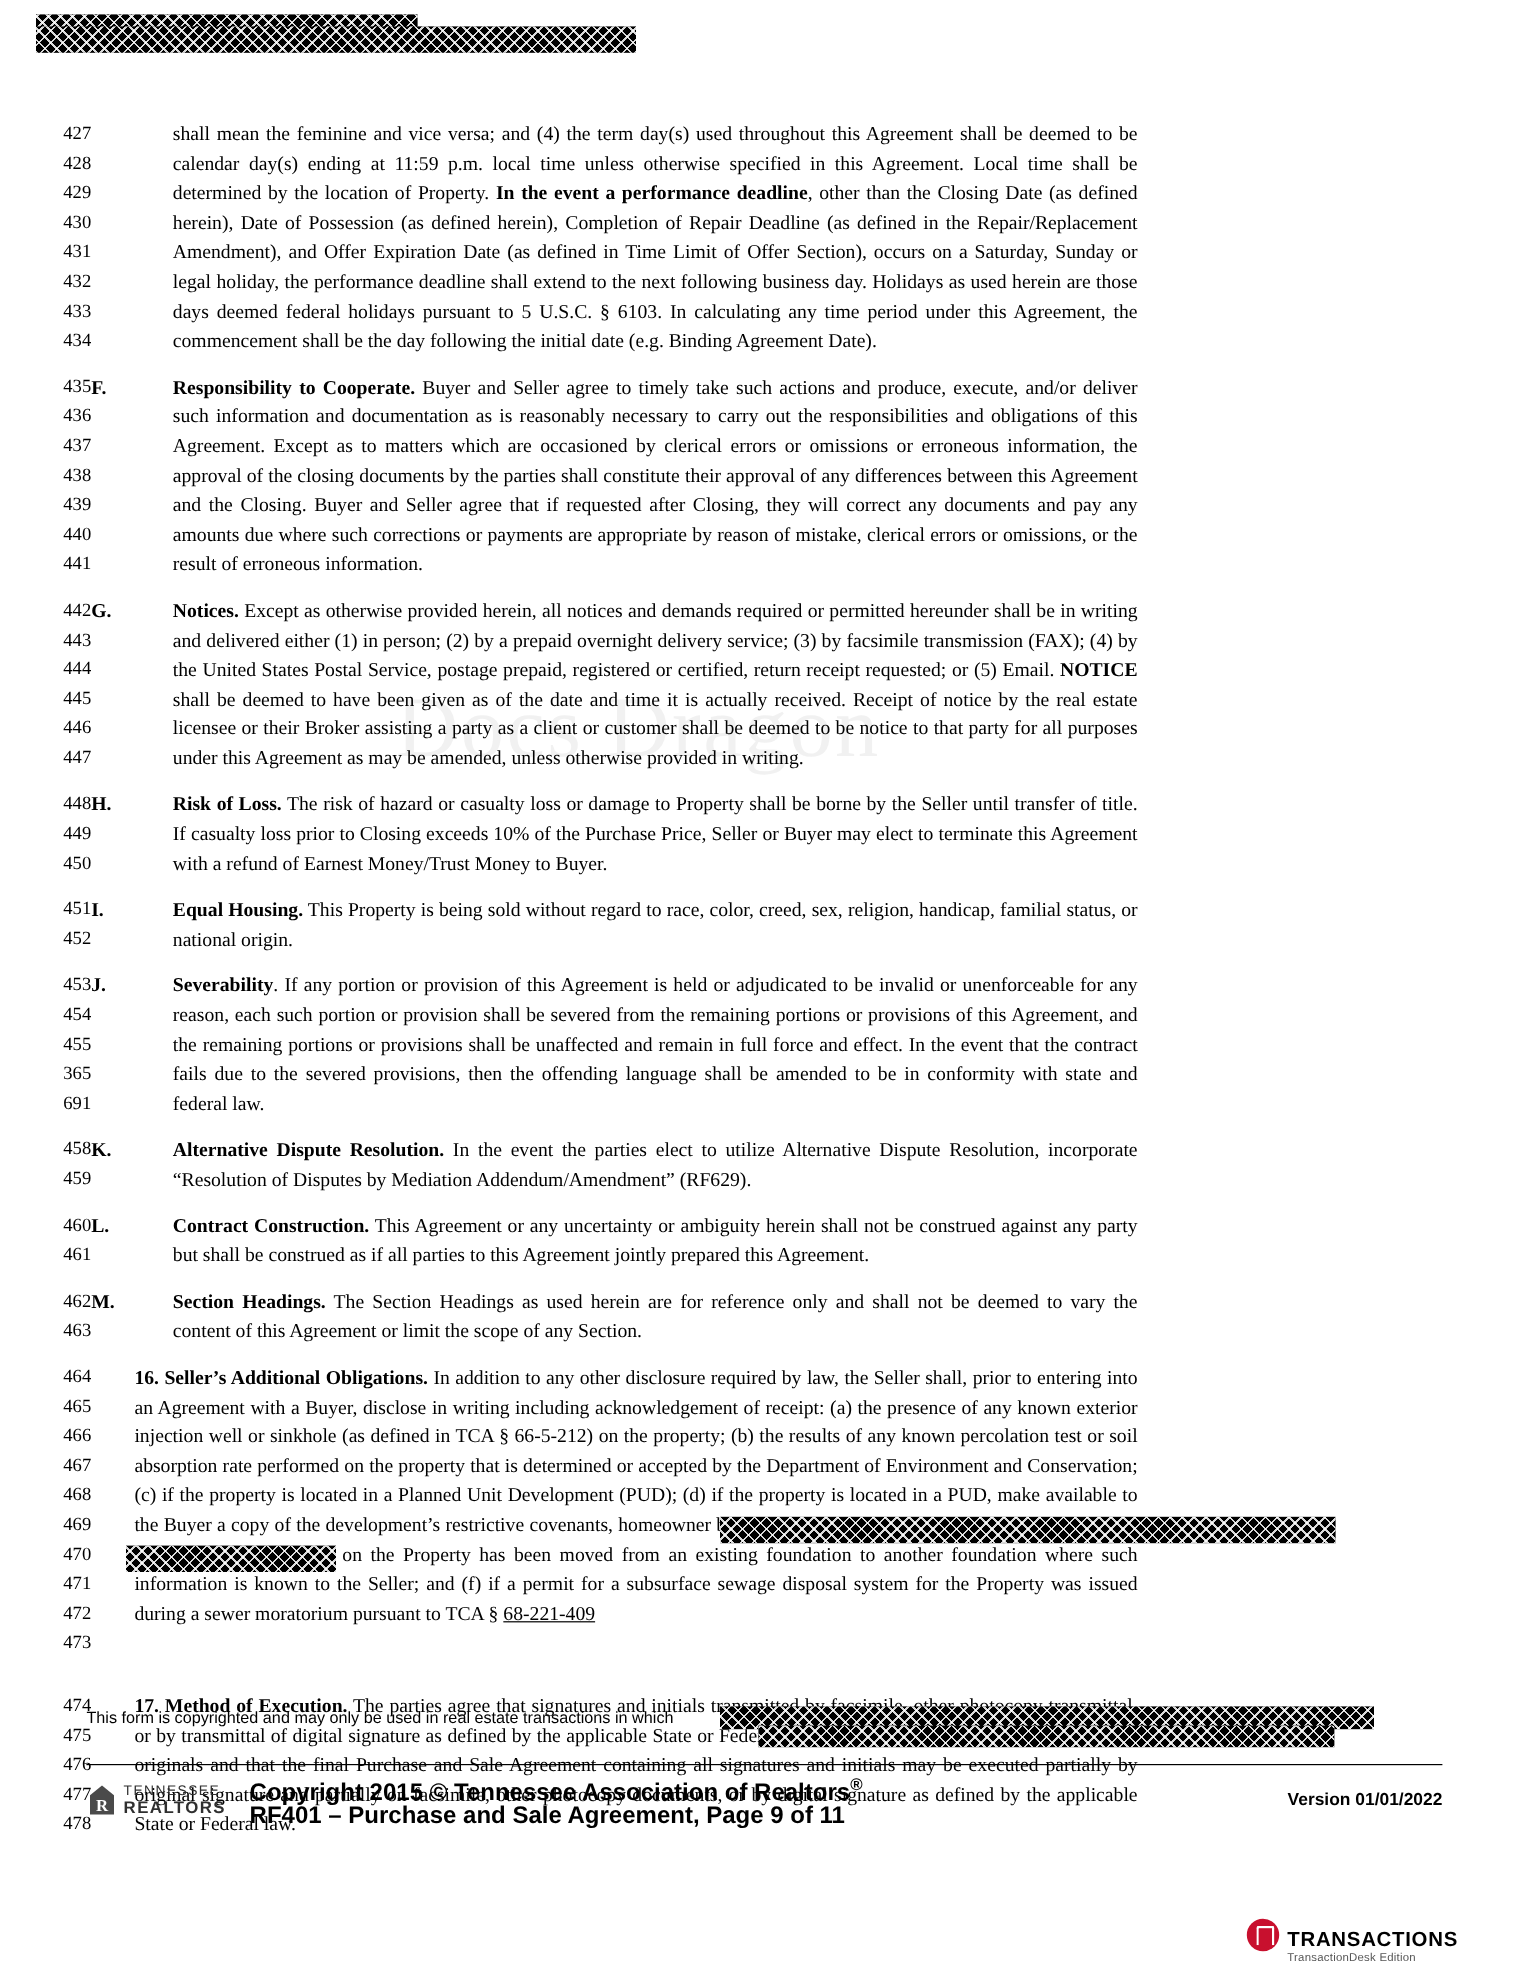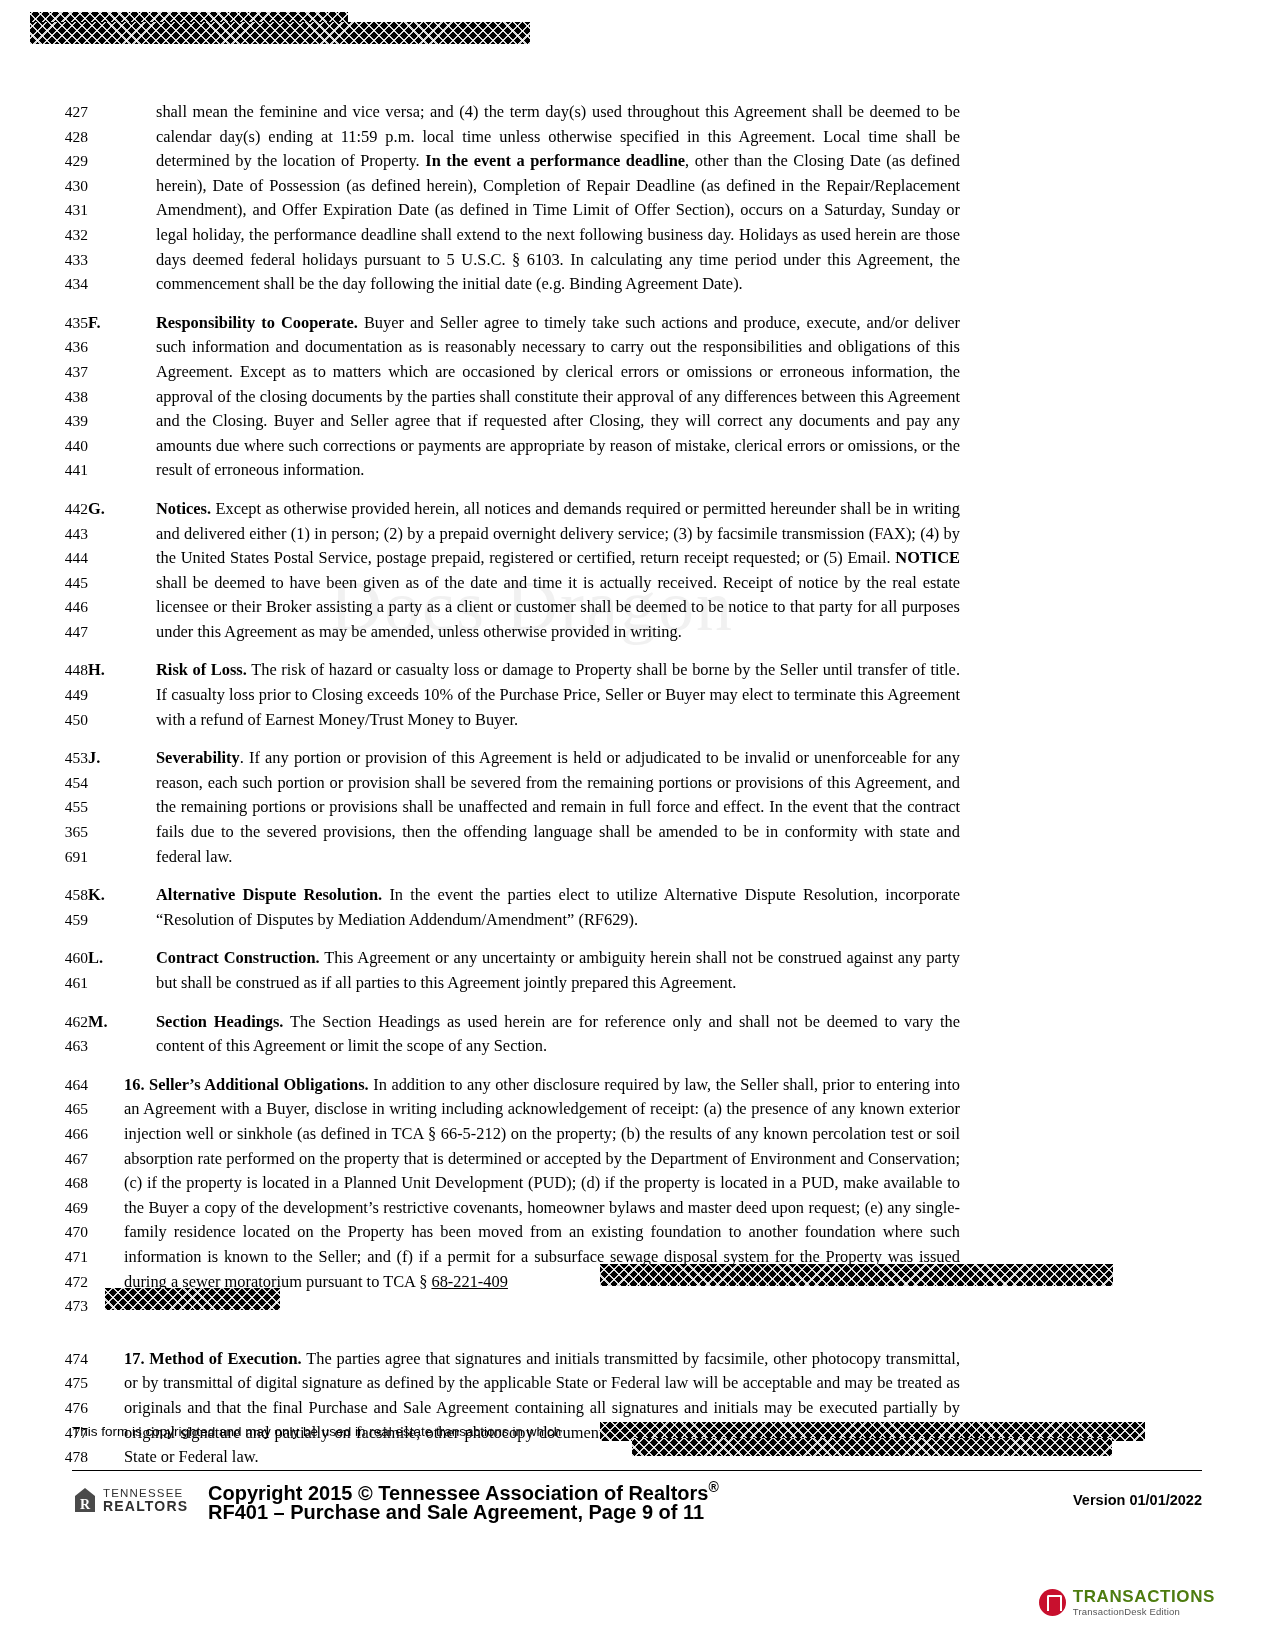--- a/index.html
+++ b/index.html
@@ -37,21 +37,21 @@
 
   .redact-inline-1 { left: 600px; top: 1264px; width: 513px; height: 22px; }
   .redact-inline-2 { left: 105px; top: 1288px; width: 175px; height: 22px; }
 
   .redact-footer-1 { left: 600px; top: 1422px; width: 545px; height: 19px; }
   .redact-footer-2 { left: 632px; top: 1438px; width: 480px; height: 18px; }
 
   
   .content {
     position: absolute;
-    left: 16px;
+    left: 4px;
     top: 100px;
     width: 1092px;
   }
 
   .block {
     position: relative;
     display: flex;
     margin-bottom: 14px;
   }
 
@@ -193,21 +193,21 @@
   }
   .tr-mark:after {
     content: "";
     position: absolute;
     left: 8px; top: 6px;
     width: 11px; height: 14px;
     border: 2.5px solid #fff;
     border-radius: 2px 2px 0 0;
     border-bottom: none;
   }
-  .tr-text .t1 { font-size: 17px; font-weight: bold; letter-spacing: 0.6px; color: #4d7c0f; line-height: 18px;}
+  .tr-text .t1 { font-size: 17px; font-weight: bold; letter-spacing: 0.6px; color: #000000; line-height: 18px; margin-top: 20px;}
   .tr-text .t2 { font-size: 9.5px; color: #555; letter-spacing: 0.2px; }
 
   .sup { font-size: 0.7em; vertical-align: super; }
   .underline-text { text-decoration: underline; }
 </style>
 </head>
 <body>
 
 <div class="page">
 
@@ -273,20 +273,31 @@
         <div>449</div>
         <div>450</div>
       </div>
       <div class="body lettered">
         <span class="label">H.</span>
         <b>Risk of Loss.</b>
         <span>The risk of hazard or casualty loss or damage to Property shall be borne by the Seller until transfer of title. If casualty loss prior to Closing exceeds 10% of the Purchase Price, Seller or Buyer may elect to terminate this Agreement with a refund of Earnest Money/Trust Money to Buyer.</span>
       </div>
     </div>
 
+    <div class="block">
+      <div class="linenos">
+        <div>451</div>
+        <div>452</div>
+      </div>
+      <div class="body lettered">
+        <span class="label">I.</span>
+        <b>Equal Housing.</b>
+        <span>This Property is being sold without regard to race, color, creed, sex, religion, handicap, familial status, or national origin.</span>
+      </div>
+    </div>
 
     <div class="block">
       <div class="linenos">
         <div>453</div>
         <div>454</div>
         <div>455</div>
         <div>365</div>
         <div>691</div>
       </div>
       <div class="body lettered">

